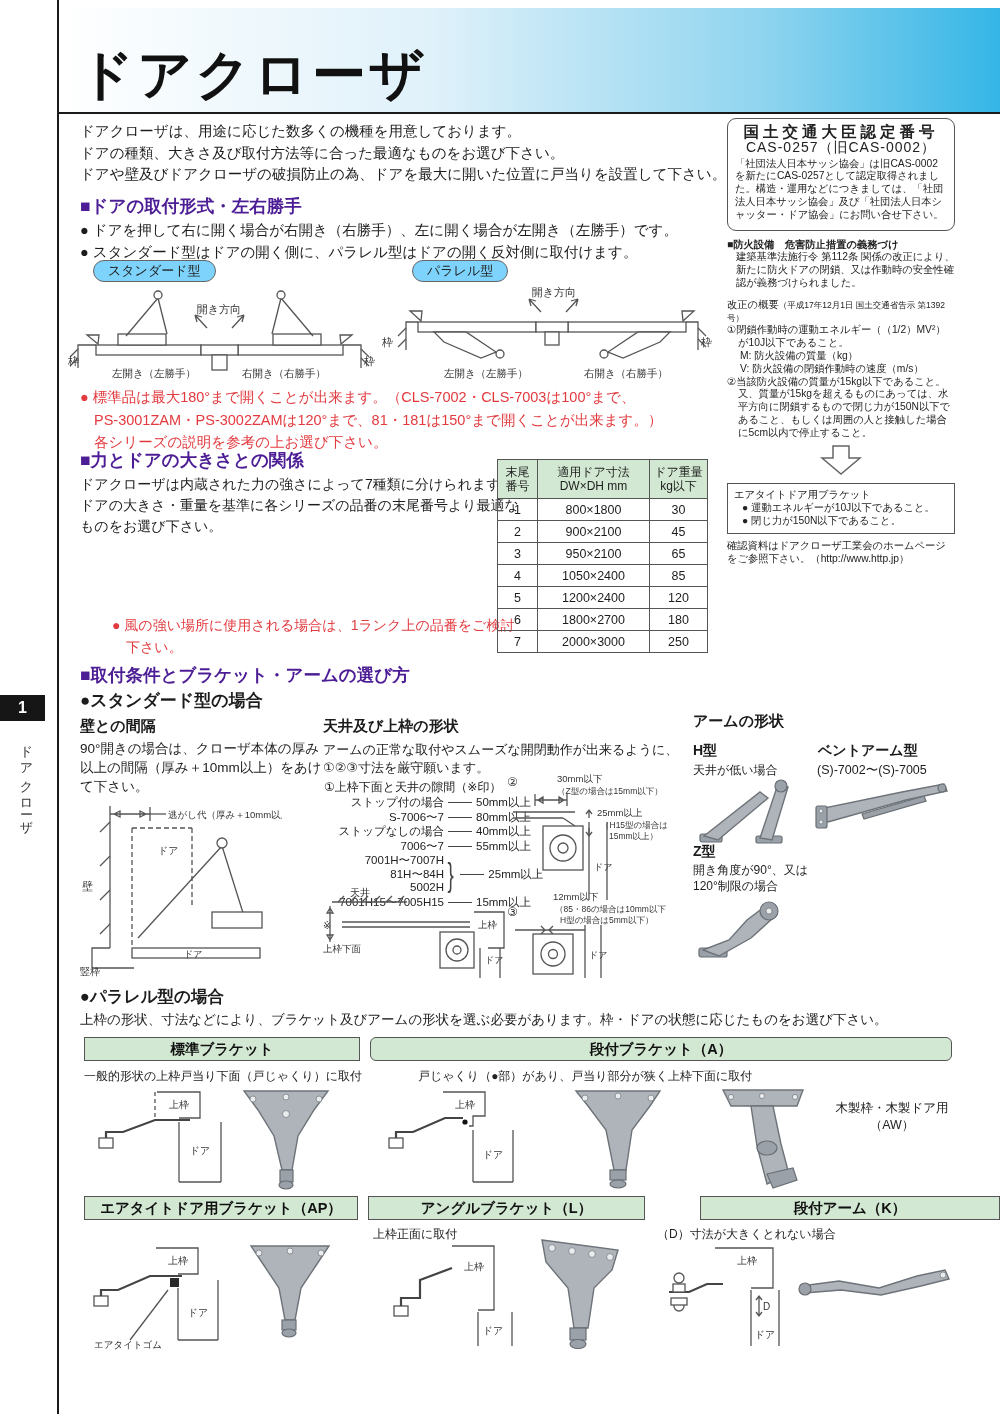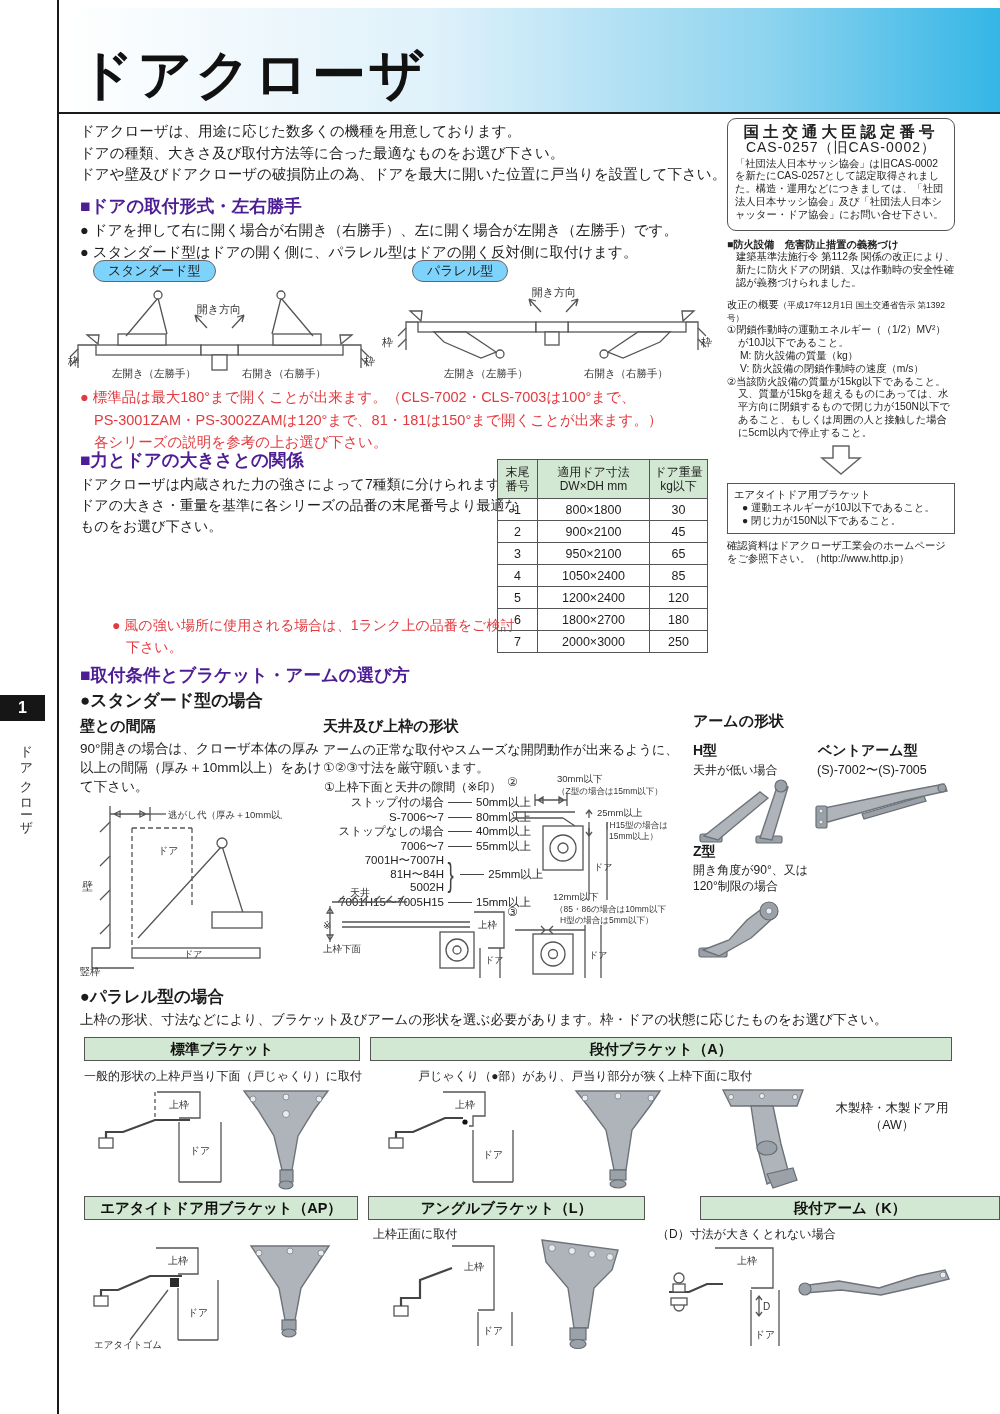--- a/index.html
+++ b/index.html
@@ -386,21 +386,21 @@
     <rect class="mtl2" x="2" y="50" width="28" height="9" rx="2"></rect>
     <path class="mtl" d="M6,52 L32,42 L50,22 L66,10 L76,20 L54,40 L22,58 Z"></path>
     <circle class="mtl2" cx="72" cy="13" r="9"></circle>
     <circle class="hole" cx="72" cy="13" r="3"></circle>
   </svg>
 
   <div class="abs" style="left:80px;top:986px;font-size:16.5px;font-weight:bold;">●パラレル型の場合</div>
   <div class="abs" style="left:80px;top:1011px;font-size:13.5px;">上枠の形状、寸法などにより、ブラケット及びアームの形状を選ぶ必要があります。枠・ドアの状態に応じたものをお選び下さい。</div>
 
   <div class="green-bar" style="left:84px;top:1037px;width:276px;">標準ブラケット</div>
-  <div class="green-bar" style="left:370px;top:1037px;width:582px;">段付ブラケット（A）</div>
+  <div class="green-bar" style="left:370px;top:1037px;width:582px;border-radius:6px;">段付ブラケット（A）</div>
   <div class="caption" style="left:84px;top:1068px;">一般的形状の上枠戸当り下面（戸じゃくり）に取付</div>
   <div class="caption" style="left:370px;top:1068px;margin-left:48px;">戸じゃくり（●部）があり、戸当り部分が狭く上枠下面に取付</div>
 
   <svg class="abs" style="left:95px;top:1086px;" width="135" height="100" viewBox="0 0 135 100">
     <rect class="wh" x="4" y="52" width="14" height="10"></rect>
     <path class="thk" d="M11,52 V46 L28,46 L60,34 L95,34"></path>
     <path class="ln" d="M62,6 H105 V32 H84"></path>
     <text x="84" y="22" font-size="10" text-anchor="middle">上枠</text>
     <path class="ln" stroke-dasharray="4,3" d="M60,6 V34"></path>
     <path class="ln" d="M84,36 V96 M126,36 V96 M84,96 H126"></path>

